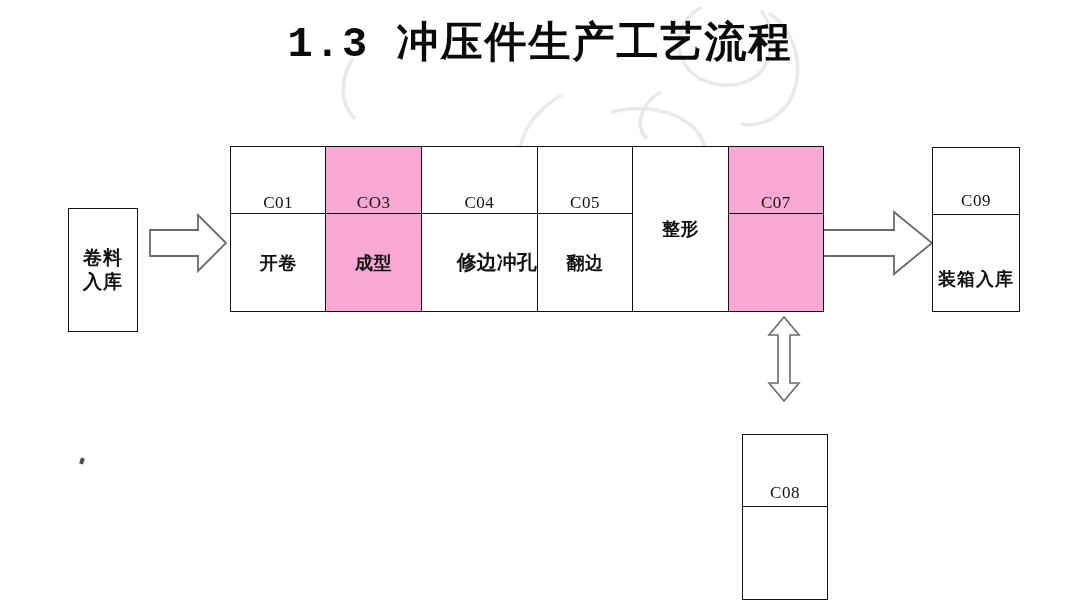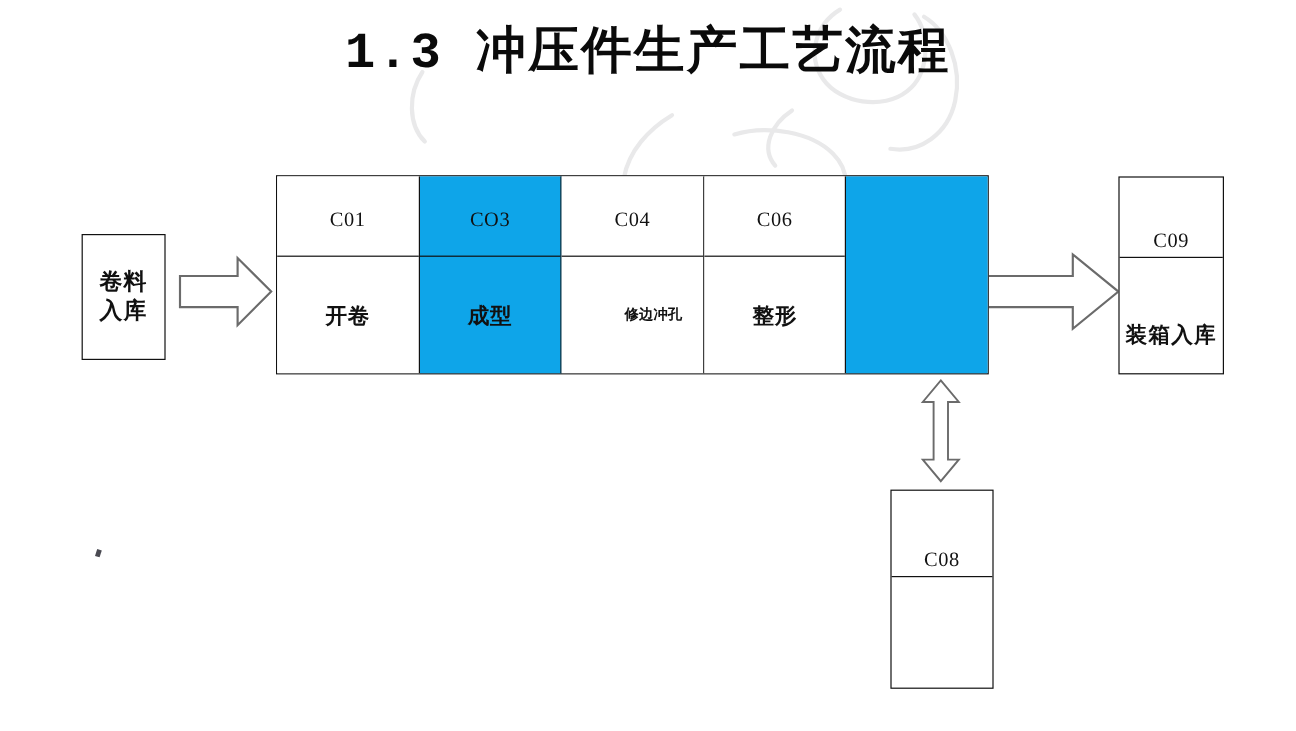--- a/index.html
+++ b/index.html
@@ -90,48 +90,48 @@
   }
   .stepcol {
     box-sizing: border-box;
     flex: 1 1 0;
     border-right: 1.4px solid #111111;
     display: flex;
     flex-direction: column;
     background: #ffffff;
   }
   .stepcol:last-child { border-right: none; }
-  .stepcol.shaded { background: #0ea5e9; }
+  .stepcol.shaded { background: #f9a8d4; }
   .stepcol .code {
     box-sizing: border-box;
     height: 67px;
     border-bottom: 1.6px solid #111111;
     display: flex;
     align-items: flex-end;
     justify-content: center;
-    padding-bottom: 20px;
+    padding-bottom: 0;
     font-family: "Liberation Serif", "DejaVu Serif", serif;
     font-size: 17px;
     color: #111111;
     letter-spacing: 0.5px;
   }
   .stepcol .name {
     box-sizing: border-box;
     flex: 1 1 auto;
     display: flex;
     align-items: center;
     justify-content: center;
     font-family: Liberation Mono, monospace;
     font-size: 18px;
     font-weight: 700;
     color: #111111;
     letter-spacing: 0.5px;
     white-space: nowrap;
   }
-  .stepcol .name.tight { font-size: 12px; letter-spacing: 0px; padding-left: 35px; }
+  .stepcol .name.tight { font-size: 20px; letter-spacing: 0px; padding-left: 35px; }
 
   
   .simplebox {
     position: absolute;
     box-sizing: border-box;
     border: 1.6px solid #111111;
     background: #ffffff;
     z-index: 4;
     display: flex;
     align-items: center;
@@ -171,21 +171,21 @@
       <path d="M770 14 C 790 26, 802 56, 796 84 C 790 112, 766 128, 742 124"></path>
       <path d="M660 92 C 642 104, 634 124, 646 138"></path>
       <path d="M612 112 C 640 104, 676 110, 694 128 C 712 146, 706 172, 684 182 C 662 192, 630 184, 618 166"></path>
       <path d="M560 96 C 540 108, 524 126, 520 148"></path>
       <path d="M352 60 C 340 78, 340 104, 354 118"></path>
     </g>
   </svg>
 
   <div class="title">1.3  冲压件生产工艺流程</div>
 
-  <div class="simplebox" style="left:68px; top:195px; width:70px; height:105px;">
+  <div class="simplebox" style="left:68px; top:208px; width:70px; height:124px;">
     <span>
       <span>卷料</span><br>
       <span>入库</span>
     </span>
   </div>
 
   <svg class="arrow" style="left:148px; top:212px;" width="80" height="62" viewBox="0 0 80 62">
     <path d="M2 18 L50 18 L50 3 L78 31 L50 59 L50 44 L2 44 Z" fill="#ffffff" stroke="#6b6b6b" stroke-width="1.8" stroke-linejoin="miter"></path>
   </svg>
 
@@ -200,43 +200,47 @@
     <div class="stepcol shaded">
       <div class="code">CO3</div>
       <div class="name">成型</div>
     </div>
 
     <div class="stepcol">
       <div class="code">C04</div>
       <div class="name tight">修边冲孔</div>
     </div>
 
-
-    <div class="stepcol">
-      <div class="code">C06</div>
+    <div class="stepcol">
+      <div class="code">C05</div>
+      <div class="name">翻边</div>
+    </div>
+
+    <div class="stepcol">
       <div class="name">整形</div>
     </div>
 
     <div class="stepcol shaded">
+      <div class="code">C07</div>
     </div>
 
   </div>
 
   <svg class="arrow" style="left:822px; top:208px;" width="112" height="70" viewBox="0 0 112 70">
     <path d="M1 22 L72 22 L72 4 L110 35 L72 66 L72 48 L1 48 Z" fill="#ffffff" stroke="#6b6b6b" stroke-width="1.8" stroke-linejoin="miter"></path>
   </svg>
 
   <div class="procbox" style="left:932px; top:147px; width:88px; height:165px;">
     <div class="codecell" style="height:67px;">C09</div>
     <div class="namecell" style="font-size:18px;">装箱入库</div>
   </div>
 
   <svg class="arrow" style="left:762px; top:315px;" width="44" height="88" viewBox="0 0 44 88">
     <path d="M22 2 L37 20 L28 20 L28 68 L37 68 L22 86 L7 68 L16 68 L16 20 L7 20 Z" fill="#ffffff" stroke="#6b6b6b" stroke-width="1.6" stroke-linejoin="miter"></path>
   </svg>
 
-  <div class="procbox" style="left:742px; top:408px; width:86px; height:166px;">
+  <div class="procbox" style="left:742px; top:434px; width:86px; height:166px;">
     <div class="codecell" style="height:72px;">C08</div>
   </div>
 
   <div class="speck" style="left:80px; top:458px;"></div>
 
 </div>
 
 </body></html>

